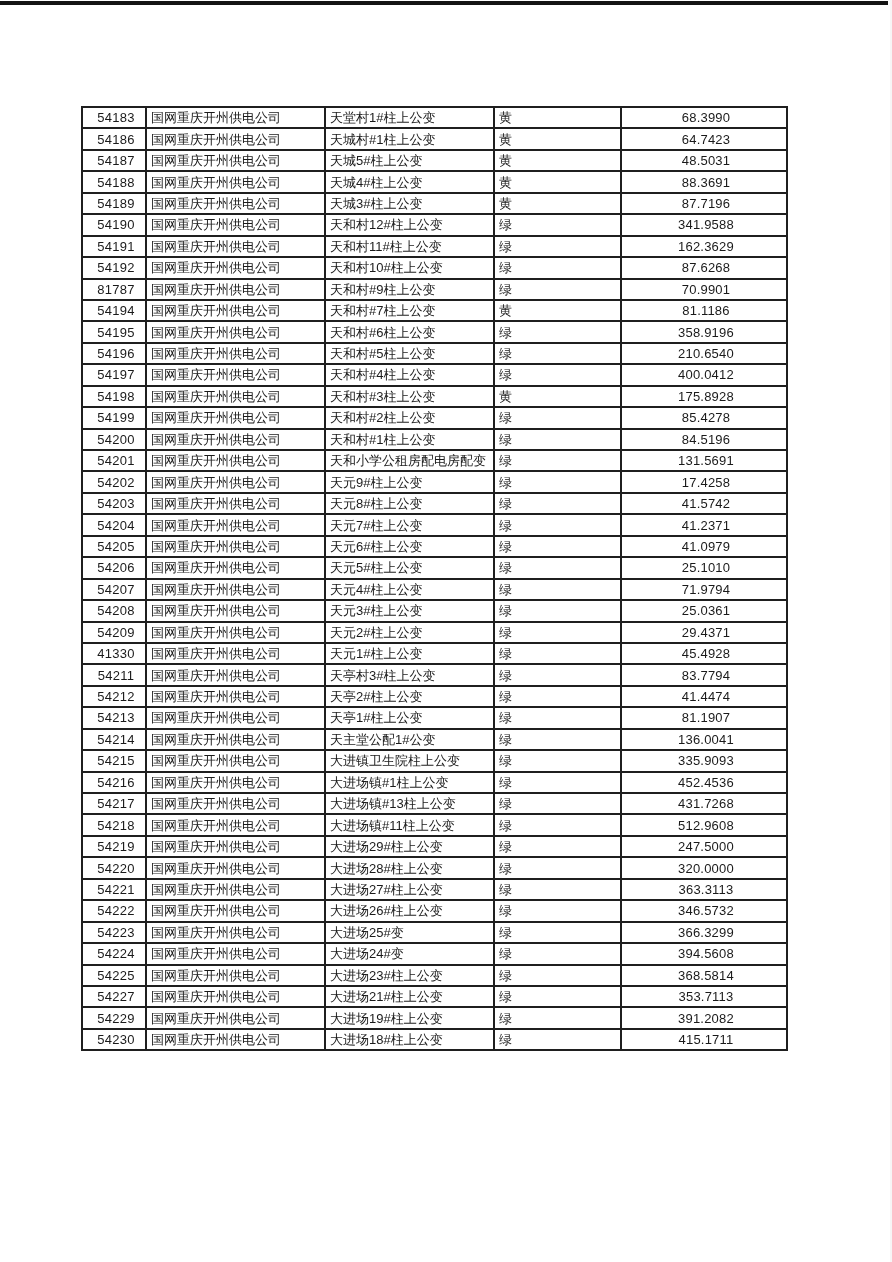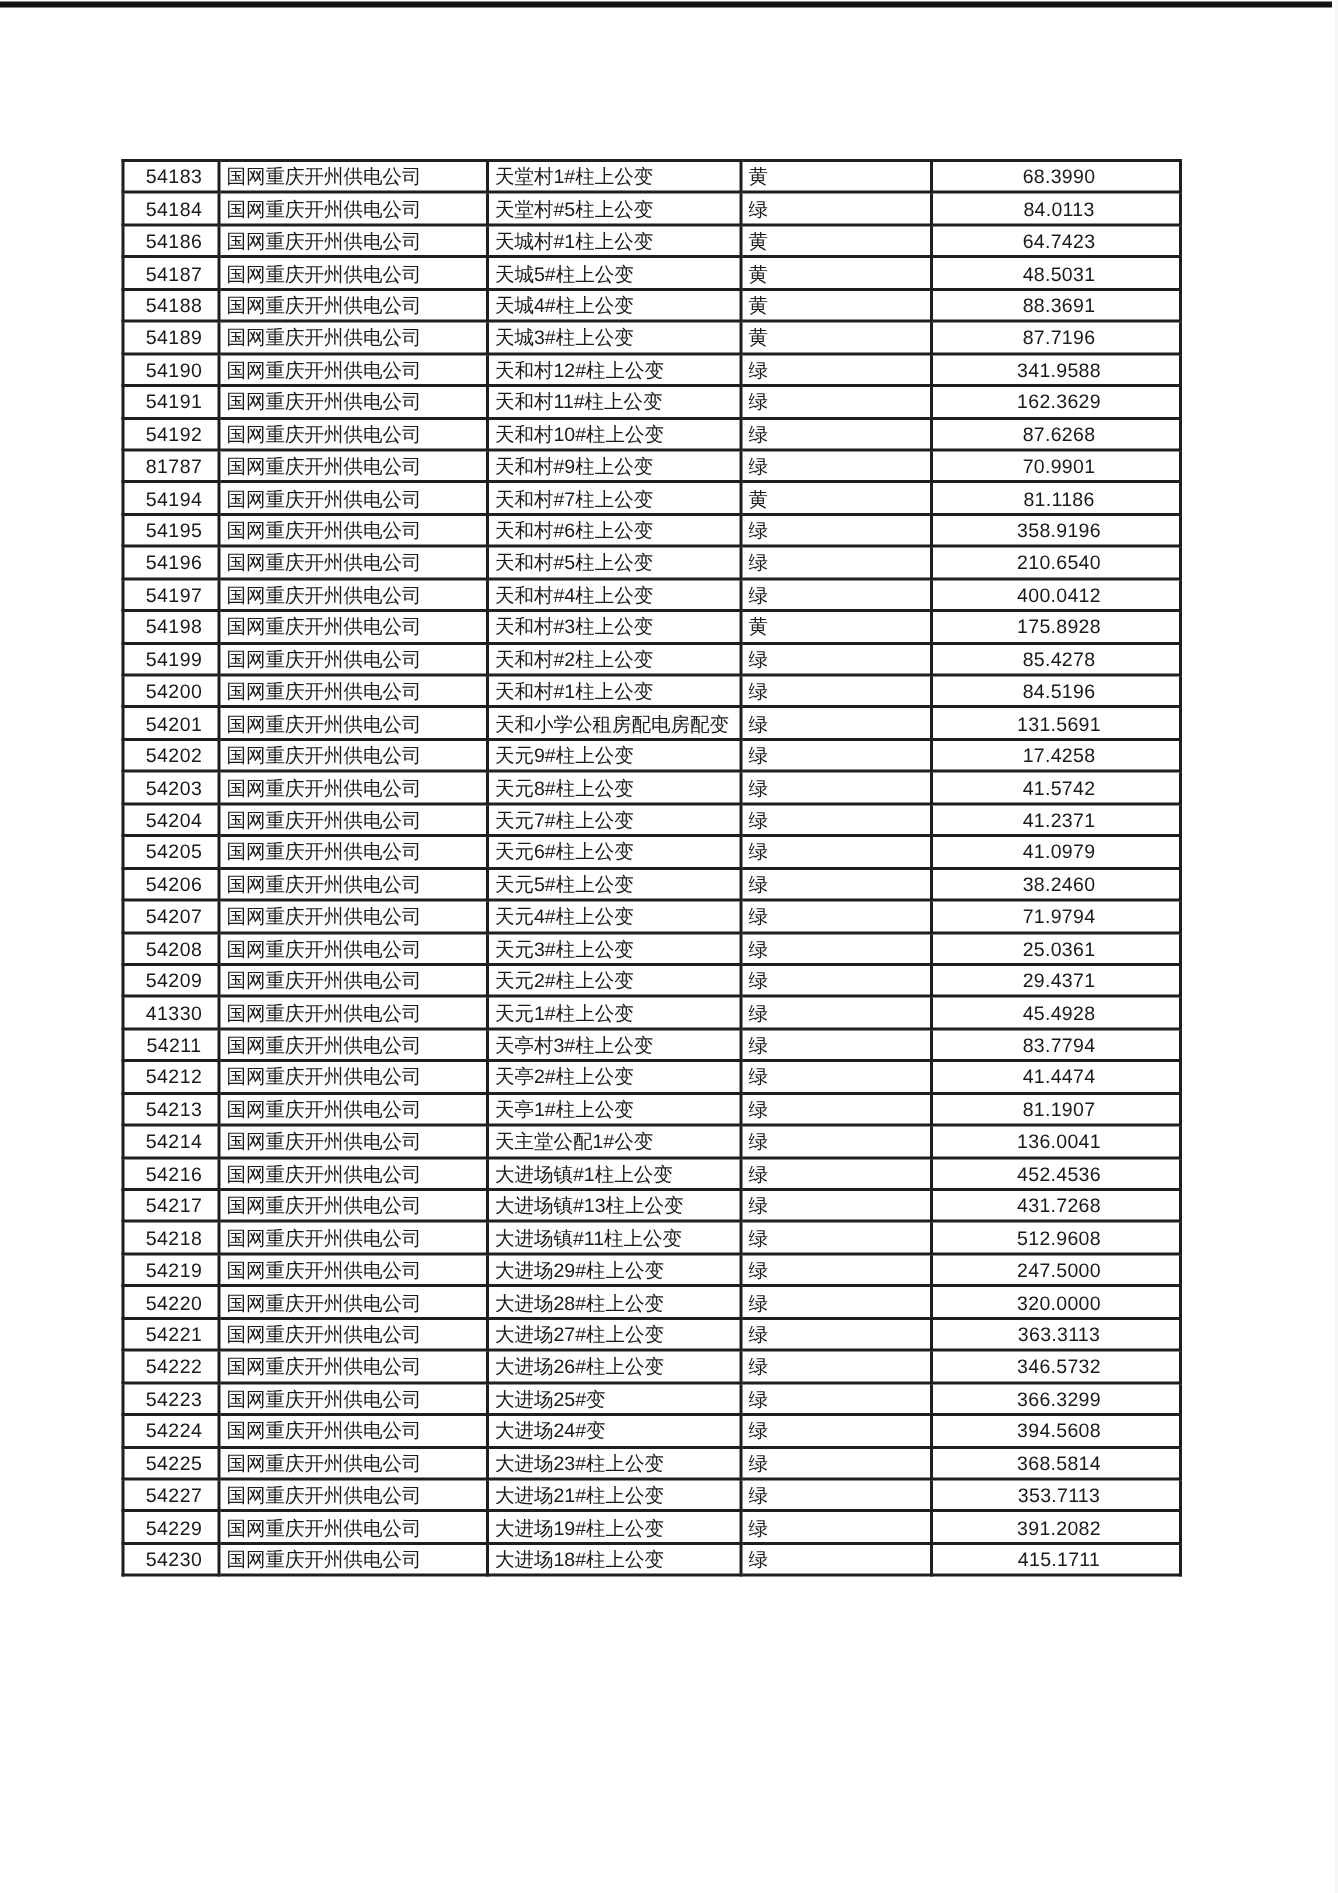--- a/index.html
+++ b/index.html
@@ -64,27 +64,20 @@
     </colgroup>
     <tbody id="table-body">
     <tr>
       <td class="c-id">54183</td>
       <td class="c-company">国网重庆开州供电公司</td>
       <td class="c-name">天堂村1#柱上公变</td>
       <td class="c-status">黄</td>
       <td class="c-value">68.3990</td>
     </tr>
 
-    <tr>
-      <td class="c-id">54184</td>
-      <td class="c-company">国网重庆开州供电公司</td>
-      <td class="c-name">天堂村#5柱上公变</td>
-      <td class="c-status">绿</td>
-      <td class="c-value">84.0113</td>
-    </tr>
 
 
     <tr>
       <td class="c-id">54186</td>
       <td class="c-company">国网重庆开州供电公司</td>
       <td class="c-name">天城村#1柱上公变</td>
       <td class="c-status">黄</td>
       <td class="c-value">64.7423</td>
     </tr>
 
@@ -238,21 +231,21 @@
       <td class="c-name">天元6#柱上公变</td>
       <td class="c-status">绿</td>
       <td class="c-value">41.0979</td>
     </tr>
 
     <tr>
       <td class="c-id">54206</td>
       <td class="c-company">国网重庆开州供电公司</td>
       <td class="c-name">天元5#柱上公变</td>
       <td class="c-status">绿</td>
-      <td class="c-value">38.2460</td>
+      <td class="c-value">25.1010</td>
     </tr>
 
     <tr>
       <td class="c-id">54207</td>
       <td class="c-company">国网重庆开州供电公司</td>
       <td class="c-name">天元4#柱上公变</td>
       <td class="c-status">绿</td>
       <td class="c-value">71.9794</td>
     </tr>
 
@@ -305,20 +298,27 @@
     </tr>
 
     <tr>
       <td class="c-id">54214</td>
       <td class="c-company">国网重庆开州供电公司</td>
       <td class="c-name">天主堂公配1#公变</td>
       <td class="c-status">绿</td>
       <td class="c-value">136.0041</td>
     </tr>
 
+    <tr>
+      <td class="c-id">54215</td>
+      <td class="c-company">国网重庆开州供电公司</td>
+      <td class="c-name">大进镇卫生院柱上公变</td>
+      <td class="c-status">绿</td>
+      <td class="c-value">335.9093</td>
+    </tr>
 
     <tr>
       <td class="c-id">54216</td>
       <td class="c-company">国网重庆开州供电公司</td>
       <td class="c-name">大进场镇#1柱上公变</td>
       <td class="c-status">绿</td>
       <td class="c-value">452.4536</td>
     </tr>
 
     <tr>

